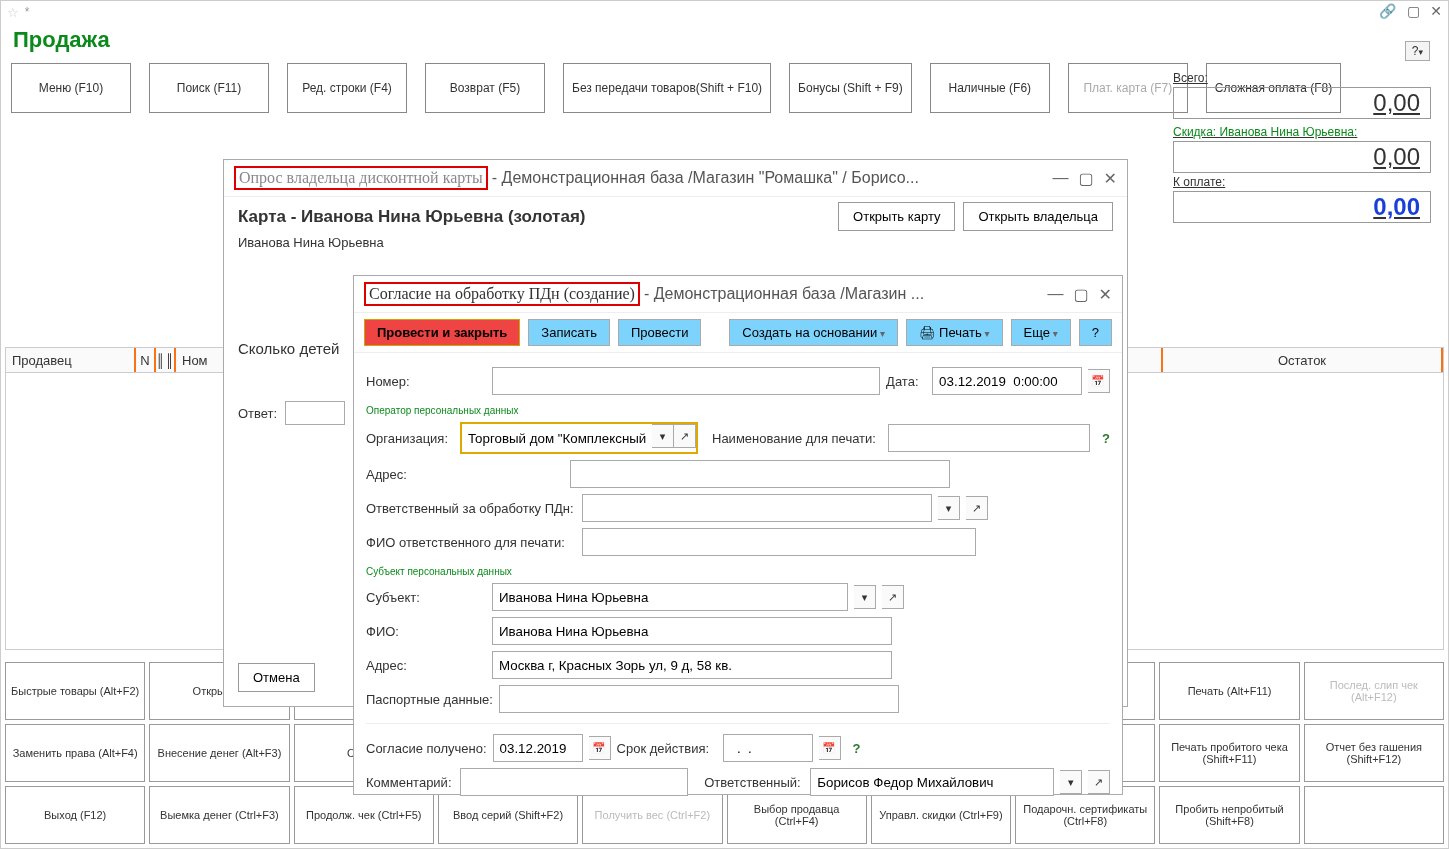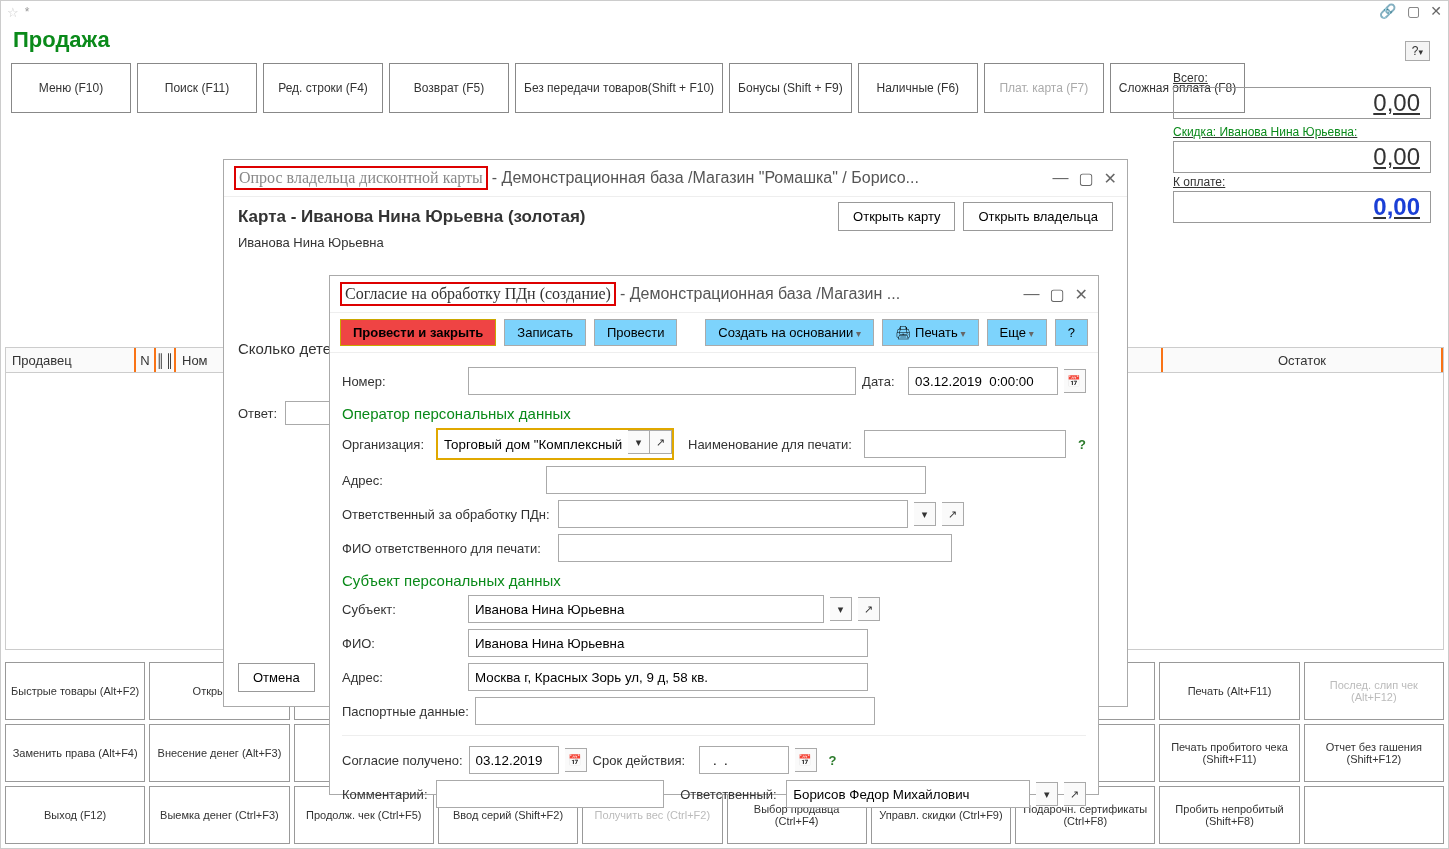--- a/index.html
+++ b/index.html
@@ -5,21 +5,21 @@
 * { box-sizing: border-box; font-family: Arial, sans-serif; }
 body { margin: 0; background: #fff; font-size: 13px; color: #333; overflow: hidden; }
 .window { width: 1449px; height: 849px; position: relative; border: 1px solid #ccc; }
 .titlebar { height: 22px; display: flex; align-items: center; padding: 0 6px; }
 .titlebar-star { color: #ccc; margin-right: 6px; }
 .titlebar-text { color: #999; font-size: 12px; }
 .titlebar-ctrl { position: absolute; right: 6px; top: 2px; display: flex; gap: 10px; }
 .titlebar-ctrl span { cursor: pointer; color: #666; font-size: 14px; }
 .page-title { color: #0a8a1a; font-size: 22px; font-weight: bold; padding: 4px 12px; }
 .help-btn { position: absolute; right: 18px; top: 40px; border: 1px solid #aaa; padding: 2px 6px; background: #f4f4f4; font-size: 12px;}
-.toolbar-row { display: flex; gap: 6px; padding: 6px 10px; align-items: stretch; }
+.toolbar-row { display: flex; gap: 18px; padding: 6px 10px; align-items: stretch; }
 .tb-btn { border: 1px solid #888; background: #fff; min-width: 120px; height: 50px; display: flex; align-items: center; justify-content: center; text-align: center; font-size: 12px; padding: 4px 8px; }
 .tb-btn.disabled { color: #aaa; }
 .totals { position: absolute; right: 17px; top: 68px; width: 258px; text-decoration: underline; }
 .totals-label { font-size: 12px; margin-top: 2px;}
 .totals-box { border: 1px solid #999; height: 32px; margin-top: 2px; display: flex; align-items: center; justify-content: flex-end; padding-right: 10px; font-size: 24px; }
 .totals-box.black { color: #333; }
 .totals-box.blue { color: #1a3fd6; font-weight: bold; }
 .discount-label { color: #0a8a1a; font-size: 12px; margin-top: 6px;}
 .grid-header { display: flex; border: 1px solid #ccc; height: 26px; align-items: center; font-size: 13px; background: #fafafa; position: absolute; top: 346px; left: 4px; right: 4px;}
 .grid-col { border-right: 2px solid #f97316; padding: 0 6px; display:flex; align-items:center; height:100%;text-align:center;}
@@ -39,33 +39,33 @@
 .card-title { font-size: 17px; font-weight: bold; }
 .card-sub { font-size: 13px; margin-top: 8px;}
 .btn-outline { border: 1px solid #999; padding: 6px 14px; background: #fff; font-size: 13px;}
 .btn-row { position: absolute; right: 14px; top: 42px; display: flex; gap: 8px;}
 .q-label { font-size: 15px; margin-top: 90px;}
 .answer-row { margin-top: 44px; display: flex; align-items: center; gap: 8px;}
 .answer-row input { border: 1px solid #aaa; height: 24px; width: 60px; padding: 0 4px;}
 .cancel-btn { position: absolute; left: 14px; bottom: 14px;}
 
 
-.dlg2 { left: 328px; top: 274px; width: 770px; height: 520px; }
+.dlg2 { left: 352px; top: 274px; width: 770px; height: 520px; }
 .dlg2 .dlg-title .boxed { border-color: #d00; color: #333; font-weight: normal;}
 .dlg2-toolbar { padding: 6px 10px; display: flex; gap: 8px; align-items: center; border-bottom: 1px solid #eee;}
 .btn-yellow { background: #ef4444; border: 1px solid #caa800; padding: 5px 12px; font-weight: bold; font-size: 13px;}
 .btn-white { background: #7dd3fc; border: 1px solid #aaa; padding: 5px 12px; font-size: 13px;}
 .btn-dd::after { content: " ▾"; color: #666; font-size: 10px;}
 .icon-print::before { content: "🖨 "; }
 .dlg2-form { padding: 8px 12px; font-size: 13px;}
 .form-row { display: flex; align-items: center; margin: 6px 0; gap: 6px;}
 .form-row label { min-width: 120px; }
 .inp { border: 1px solid #aaa; height: 28px; padding: 0 6px; background: #fff;}
 .inp-btn { border: 1px solid #aaa; border-left: none; width: 22px; height: 24px; display: inline-flex; align-items: center; justify-content: center; font-size: 11px; background: #fafafa;}
-.section-title { color: #0a8a1a; font-size: 15px; margin: 10px 0 4px;}
+.section-title { color: #0a8a1a; font-size: 10px; margin: 10px 0 4px;}
 .highlight-org { border: 2px solid #e0a800; padding: 0; display:flex;}
 .highlight-org .inp { border: none; }
 .q-mark { color: #2a7a2a; margin-left: 6px; font-weight: bold;}
 </style>
 </head>
 <body>
 
 <div class="window">
   <div class="titlebar">
     <span class="titlebar-star">☆</span>

